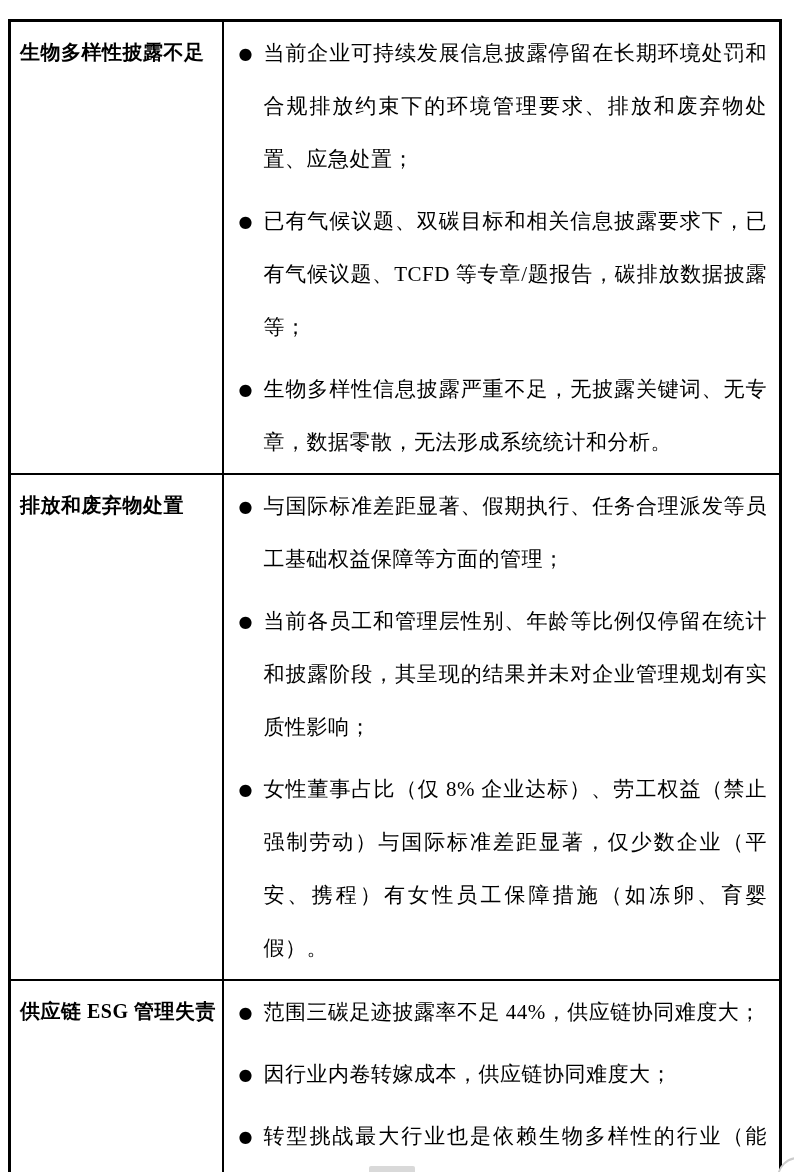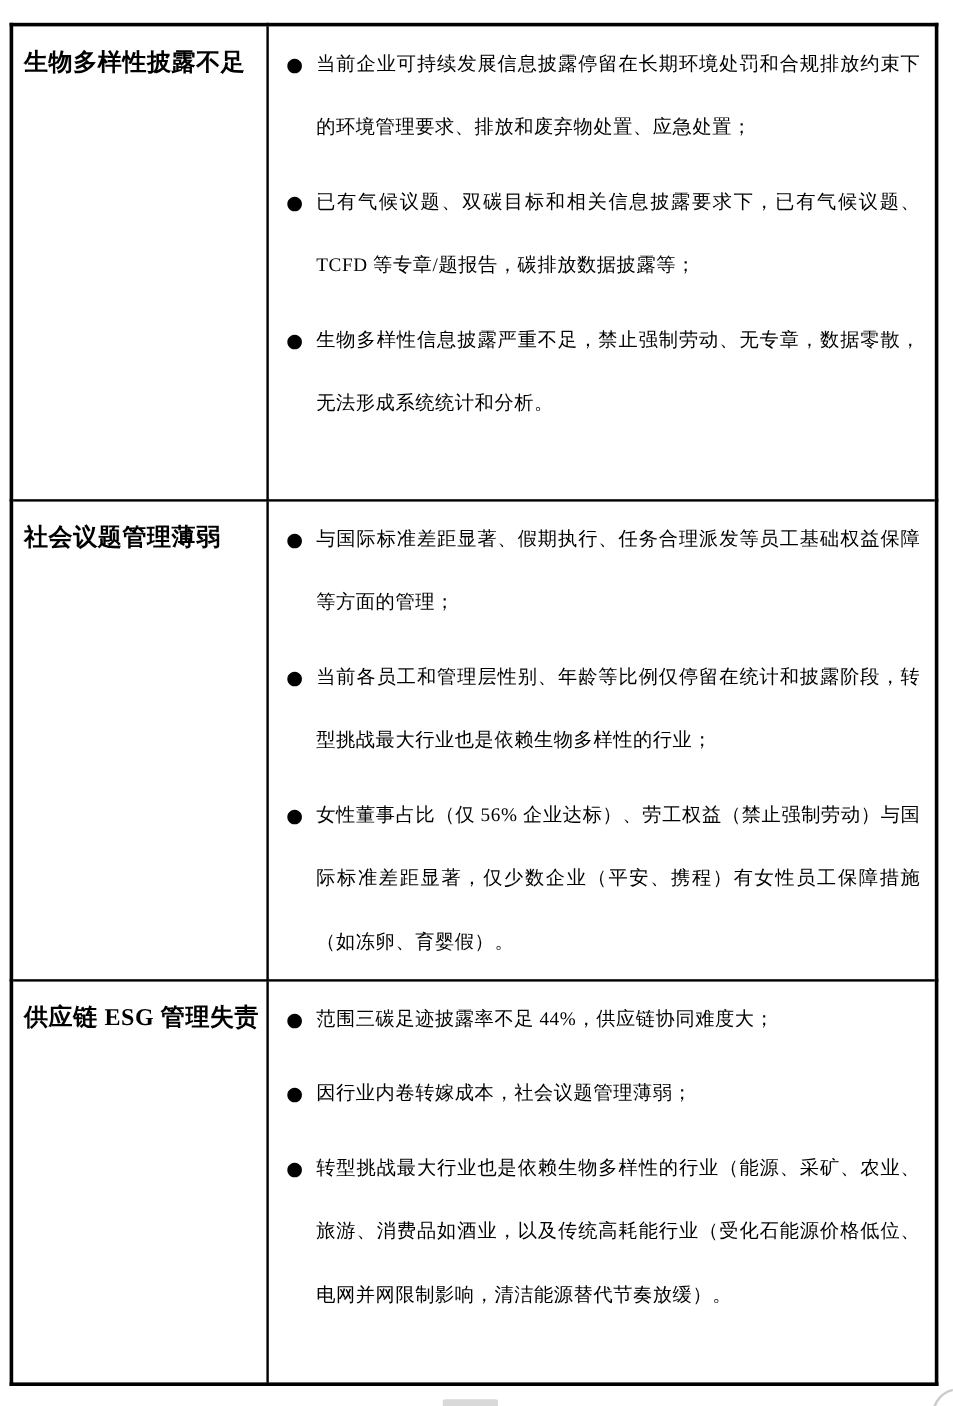--- a/index.html
+++ b/index.html
@@ -49,21 +49,21 @@
   .bullet-item:last-child { margin-bottom: 0; }
   .bullet-mark {
     flex: 0 0 25px;
     width: 25px;
     font-size: 16px;
     line-height: 53px;
     font-family: "DejaVu Sans", sans-serif;
   }
   .bullet-text {
     flex: 1;
-    font-size: 16px;
+    font-size: 21px;
     line-height: 53px;
     text-align: justify;
     letter-spacing: 0.5px;
   }
   
   .bottom-pill {
     position: absolute;
     left: 369px; top: 1166px;
     width: 46px; height: 10px;
     background: #d9d9d9;
@@ -96,57 +96,57 @@
       <div class="bullet-item">
         <span class="bullet-mark">●</span>
         <span class="bullet-text">当前企业可持续发展信息披露停留在长期环境处罚和合规排放约束下的环境管理要求、排放和废弃物处置、应急处置；</span>
       </div>
       <div class="bullet-item">
         <span class="bullet-mark">●</span>
         <span class="bullet-text">已有气候议题、双碳目标和相关信息披露要求下，已有气候议题、TCFD 等专章/题报告，碳排放数据披露等；</span>
       </div>
       <div class="bullet-item">
         <span class="bullet-mark">●</span>
-        <span class="bullet-text">生物多样性信息披露严重不足，禁止强制劳动、无专章，数据零散，无法形成系统统计和分析。</span>
+        <span class="bullet-text">生物多样性信息披露严重不足，无披露关键词、无专章，数据零散，无法形成系统统计和分析。</span>
       </div>
     </td>
   </tr>
 
   <tr class="row-2">
     <td class="hdr-cell">
-      <div class="hdr-text">社会议题管理薄弱</div>
+      <div class="hdr-text">排放和废弃物处置</div>
     </td>
     <td class="body-cell">
       <div class="bullet-item">
         <span class="bullet-mark">●</span>
         <span class="bullet-text">与国际标准差距显著、假期执行、任务合理派发等员工基础权益保障等方面的管理；</span>
       </div>
       <div class="bullet-item">
         <span class="bullet-mark">●</span>
-        <span class="bullet-text">当前各员工和管理层性别、年龄等比例仅停留在统计和披露阶段，转型挑战最大行业也是依赖生物多样性的行业；</span>
+        <span class="bullet-text">当前各员工和管理层性别、年龄等比例仅停留在统计和披露阶段，其呈现的结果并未对企业管理规划有实质性影响；</span>
       </div>
       <div class="bullet-item">
         <span class="bullet-mark">●</span>
-        <span class="bullet-text">女性董事占比（仅 56% 企业达标）、劳工权益（禁止强制劳动）与国际标准差距显著，仅少数企业（平安、携程）有女性员工保障措施（如冻卵、育婴假）。</span>
+        <span class="bullet-text">女性董事占比（仅 8% 企业达标）、劳工权益（禁止强制劳动）与国际标准差距显著，仅少数企业（平安、携程）有女性员工保障措施（如冻卵、育婴假）。</span>
       </div>
     </td>
   </tr>
 
   <tr class="row-3">
     <td class="hdr-cell">
       <div class="hdr-text">供应链 ESG 管理失责</div>
     </td>
     <td class="body-cell">
       <div class="bullet-item">
         <span class="bullet-mark">●</span>
         <span class="bullet-text">范围三碳足迹披露率不足 44%，供应链协同难度大；</span>
       </div>
       <div class="bullet-item">
         <span class="bullet-mark">●</span>
-        <span class="bullet-text">因行业内卷转嫁成本，社会议题管理薄弱；</span>
+        <span class="bullet-text">因行业内卷转嫁成本，供应链协同难度大；</span>
       </div>
       <div class="bullet-item">
         <span class="bullet-mark">●</span>
         <span class="bullet-text">转型挑战最大行业也是依赖生物多样性的行业（能源、采矿、农业、旅游、消费品如酒业，以及传统高耗能行业（受化石能源价格低位、电网并网限制影响，清洁能源替代节奏放缓）。</span>
       </div>
     </td>
   </tr>
 </tbody>
   </table>
 

